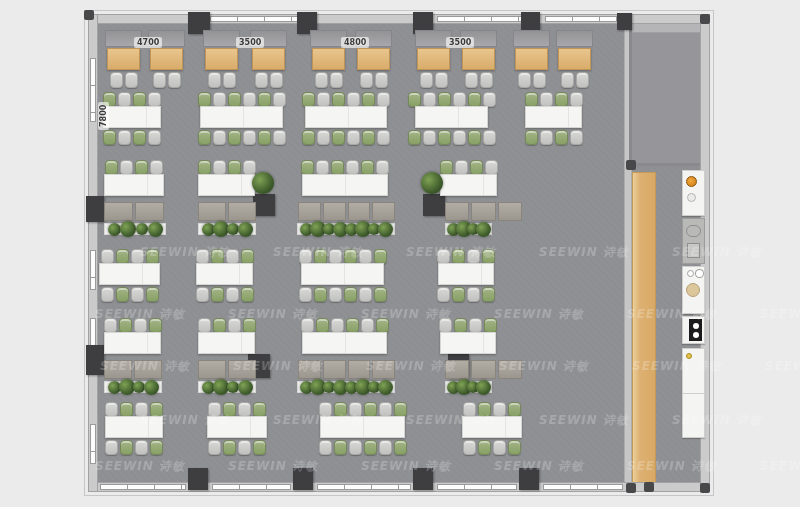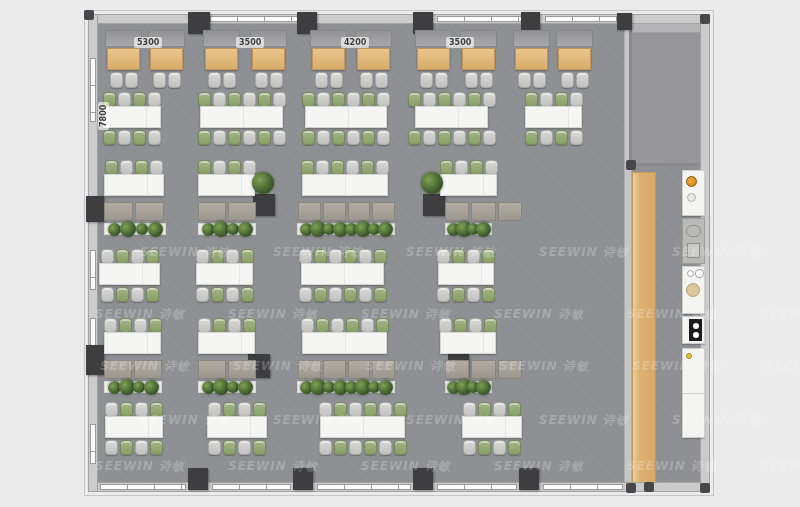--- a/index.html
+++ b/index.html
@@ -380,23 +380,23 @@
     <div data-name="chair" class="chair green" style="left: 478px; top: 440px; width: 13px; height: 15px;"></div>
     <div data-name="chair" class="chair gray" style="left: 493px; top: 440px; width: 13px; height: 15px;"></div>
     <div data-name="chair" class="chair green" style="left: 508px; top: 440px; width: 13px; height: 15px;"></div>
     <div data-name="potted-plant-icon" class="plant" style="left: 252px; top: 172px; width: 22px; height: 22px;"></div>
     <div data-name="potted-plant-icon" class="plant" style="left: 421px; top: 172px; width: 22px; height: 22px;"></div>
     <div data-name="cooktop-appliance" class="appl-white" style="left: 682px; top: 170px; width: 23px; height: 46px;"></div>
     <div data-name="service-counter-appliance" class="appl-gray" style="left: 682px; top: 218px; width: 23px; height: 46px;"></div>
     <div data-name="sink-station-appliance" class="appl-white" style="left: 682px; top: 266px; width: 23px; height: 48px;"></div>
     <div data-name="coffee-machine-appliance" class="appl-white" style="left: 682px; top: 316px; width: 23px; height: 28px;"></div>
     <div data-name="cabinet-appliance" class="appl-white" style="left: 682px; top: 348px; width: 23px; height: 90px;"></div>
-    <div data-name="dimension-label" class="dim" style="left: 134px; top: 37px; height: 11px;">5300</div>
+    <div data-name="dimension-label" class="dim" style="left: 134px; top: 37px; height: 11px;">4700</div>
     <div data-name="dimension-label" class="dim" style="left: 236px; top: 37px; height: 11px;">3500</div>
-    <div data-name="dimension-label" class="dim" style="left: 341px; top: 37px; height: 11px;">4200</div>
+    <div data-name="dimension-label" class="dim" style="left: 341px; top: 37px; height: 11px;">4800</div>
     <div data-name="dimension-label" class="dim" style="left: 446px; top: 37px; height: 11px;">3500</div>
     <div data-name="dimension-label" class="dim dim-v" style="left: 98px; top: 130px; height: 11px;">7800</div>
     <div data-name="watermark" class="wm" style="left: 140px; top: 244px;">SEEWIN 诗敏</div>
     <div data-name="watermark" class="wm" style="left: 273px; top: 244px;">SEEWIN 诗敏</div>
     <div data-name="watermark" class="wm" style="left: 406px; top: 244px;">SEEWIN 诗敏</div>
     <div data-name="watermark" class="wm" style="left: 539px; top: 244px;">SEEWIN 诗敏</div>
     <div data-name="watermark" class="wm" style="left: 672px; top: 244px;">SEEWIN 诗敏</div>
     <div data-name="watermark" class="wm" style="left: 95px; top: 306px;">SEEWIN 诗敏</div>
     <div data-name="watermark" class="wm" style="left: 228px; top: 306px;">SEEWIN 诗敏</div>
     <div data-name="watermark" class="wm" style="left: 361px; top: 306px;">SEEWIN 诗敏</div>

